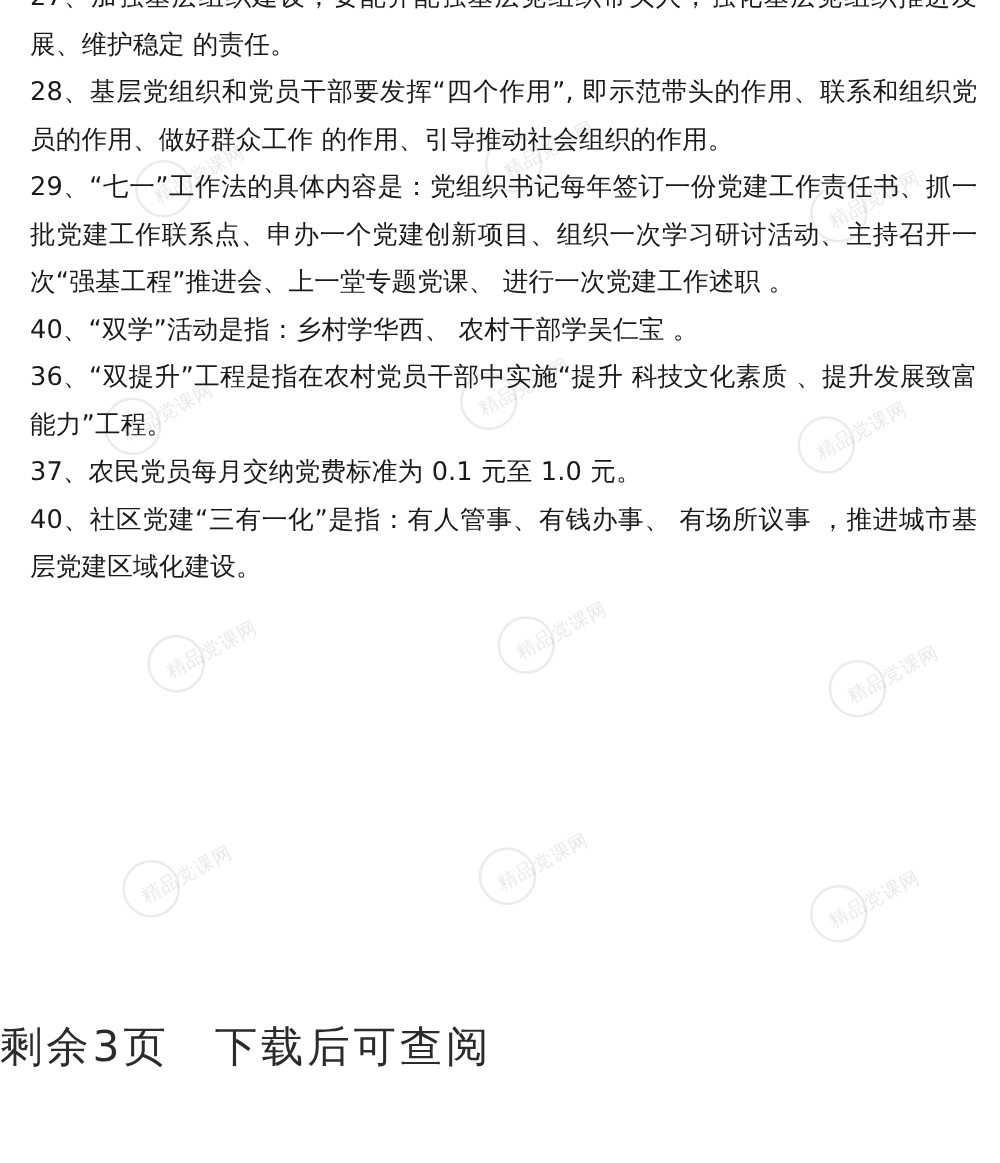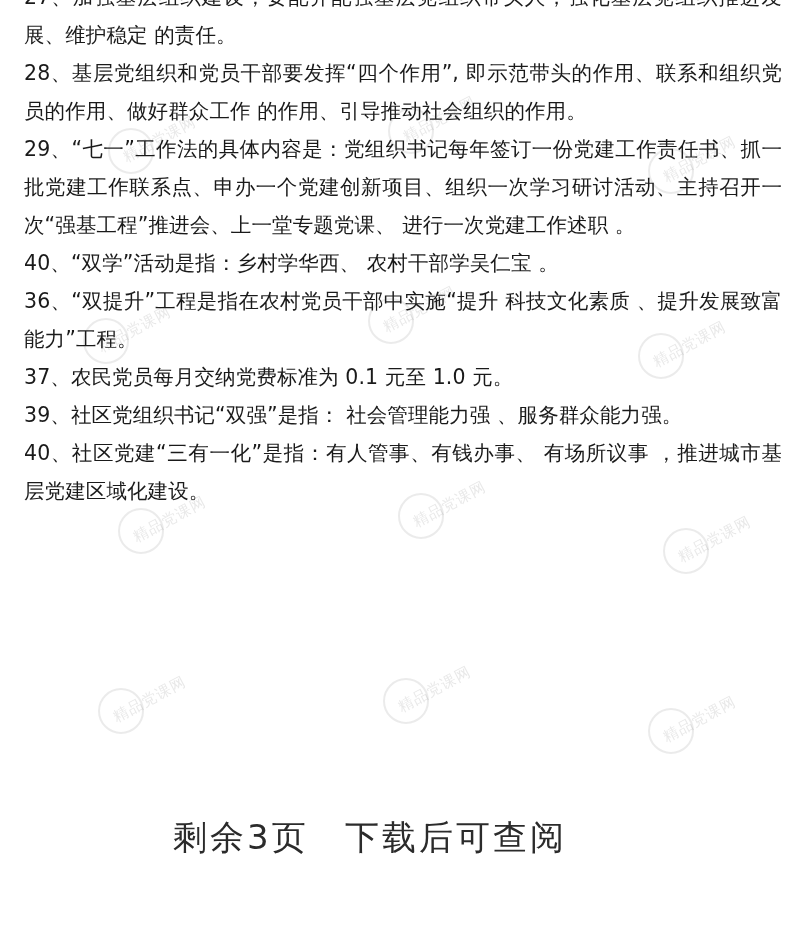--- a/index.html
+++ b/index.html
@@ -68,21 +68,20 @@
     height: 46px;
     border: 2px solid rgba(120,120,120,0.15);
     border-radius: 50%;
     box-sizing: border-box;
   }
   #footer-note {
     position: absolute;
     left: 0;
     top: 815px;
     width: 740px;
-    text-align: center;
     z-index: 4;
   }
   #footer-note .fn-text {
     font-size: 34px;
     color: #2b2b2b;
     letter-spacing: 3px;
     font-family: "DejaVu Sans", "Liberation Sans", sans-serif;
   }
   .fn-gap {
     display: inline-block;
@@ -124,21 +123,20 @@
     <div class="wm" style="left:660px; top:730px;">精品党课网</div>
   </div>
 
   <div id="doc-body">
     <p class="para clipped-top">27、加强基层组织建设，要配齐配强基层党组织带头人，强化基层党组织推进发展、维护稳定  的责任。</p>
     <p class="para">28、基层党组织和党员干部要发挥“四个作用”, 即示范带头的作用、联系和组织党员的作用、做好群众工作  的作用、引导推动社会组织的作用。</p>
     <p class="para">29、“七一”工作法的具体内容是：党组织书记每年签订一份党建工作责任书、抓一批党建工作联系点、申办一个党建创新项目、组织一次学习研讨活动、主持召开一次“强基工程”推进会、上一堂专题党课、  进行一次党建工作述职  。</p>
     <p class="para">40、“双学”活动是指：乡村学华西、   农村干部学吴仁宝  。</p>
     <p class="para">36、“双提升”工程是指在农村党员干部中实施“提升  科技文化素质  、提升发展致富能力”工程。</p>
     <p class="para">37、农民党员每月交纳党费标准为  0.1  元至 1.0 元。</p>
-    <p class="para">39、社区党组织书记“双强”是指：   社会管理能力强  、服务群众能力强。</p>
     <p class="para">40、社区党建“三有一化”是指：有人管事、有钱办事、  有场所议事  ，推进城市基层党建区域化建设。</p>
 
   </div>
 
   <div id="footer-note">
     <span class="fn-text">剩余3页</span>
     <span class="fn-gap"></span>
     <span class="fn-text">下载后可查阅</span>
   </div>
 

